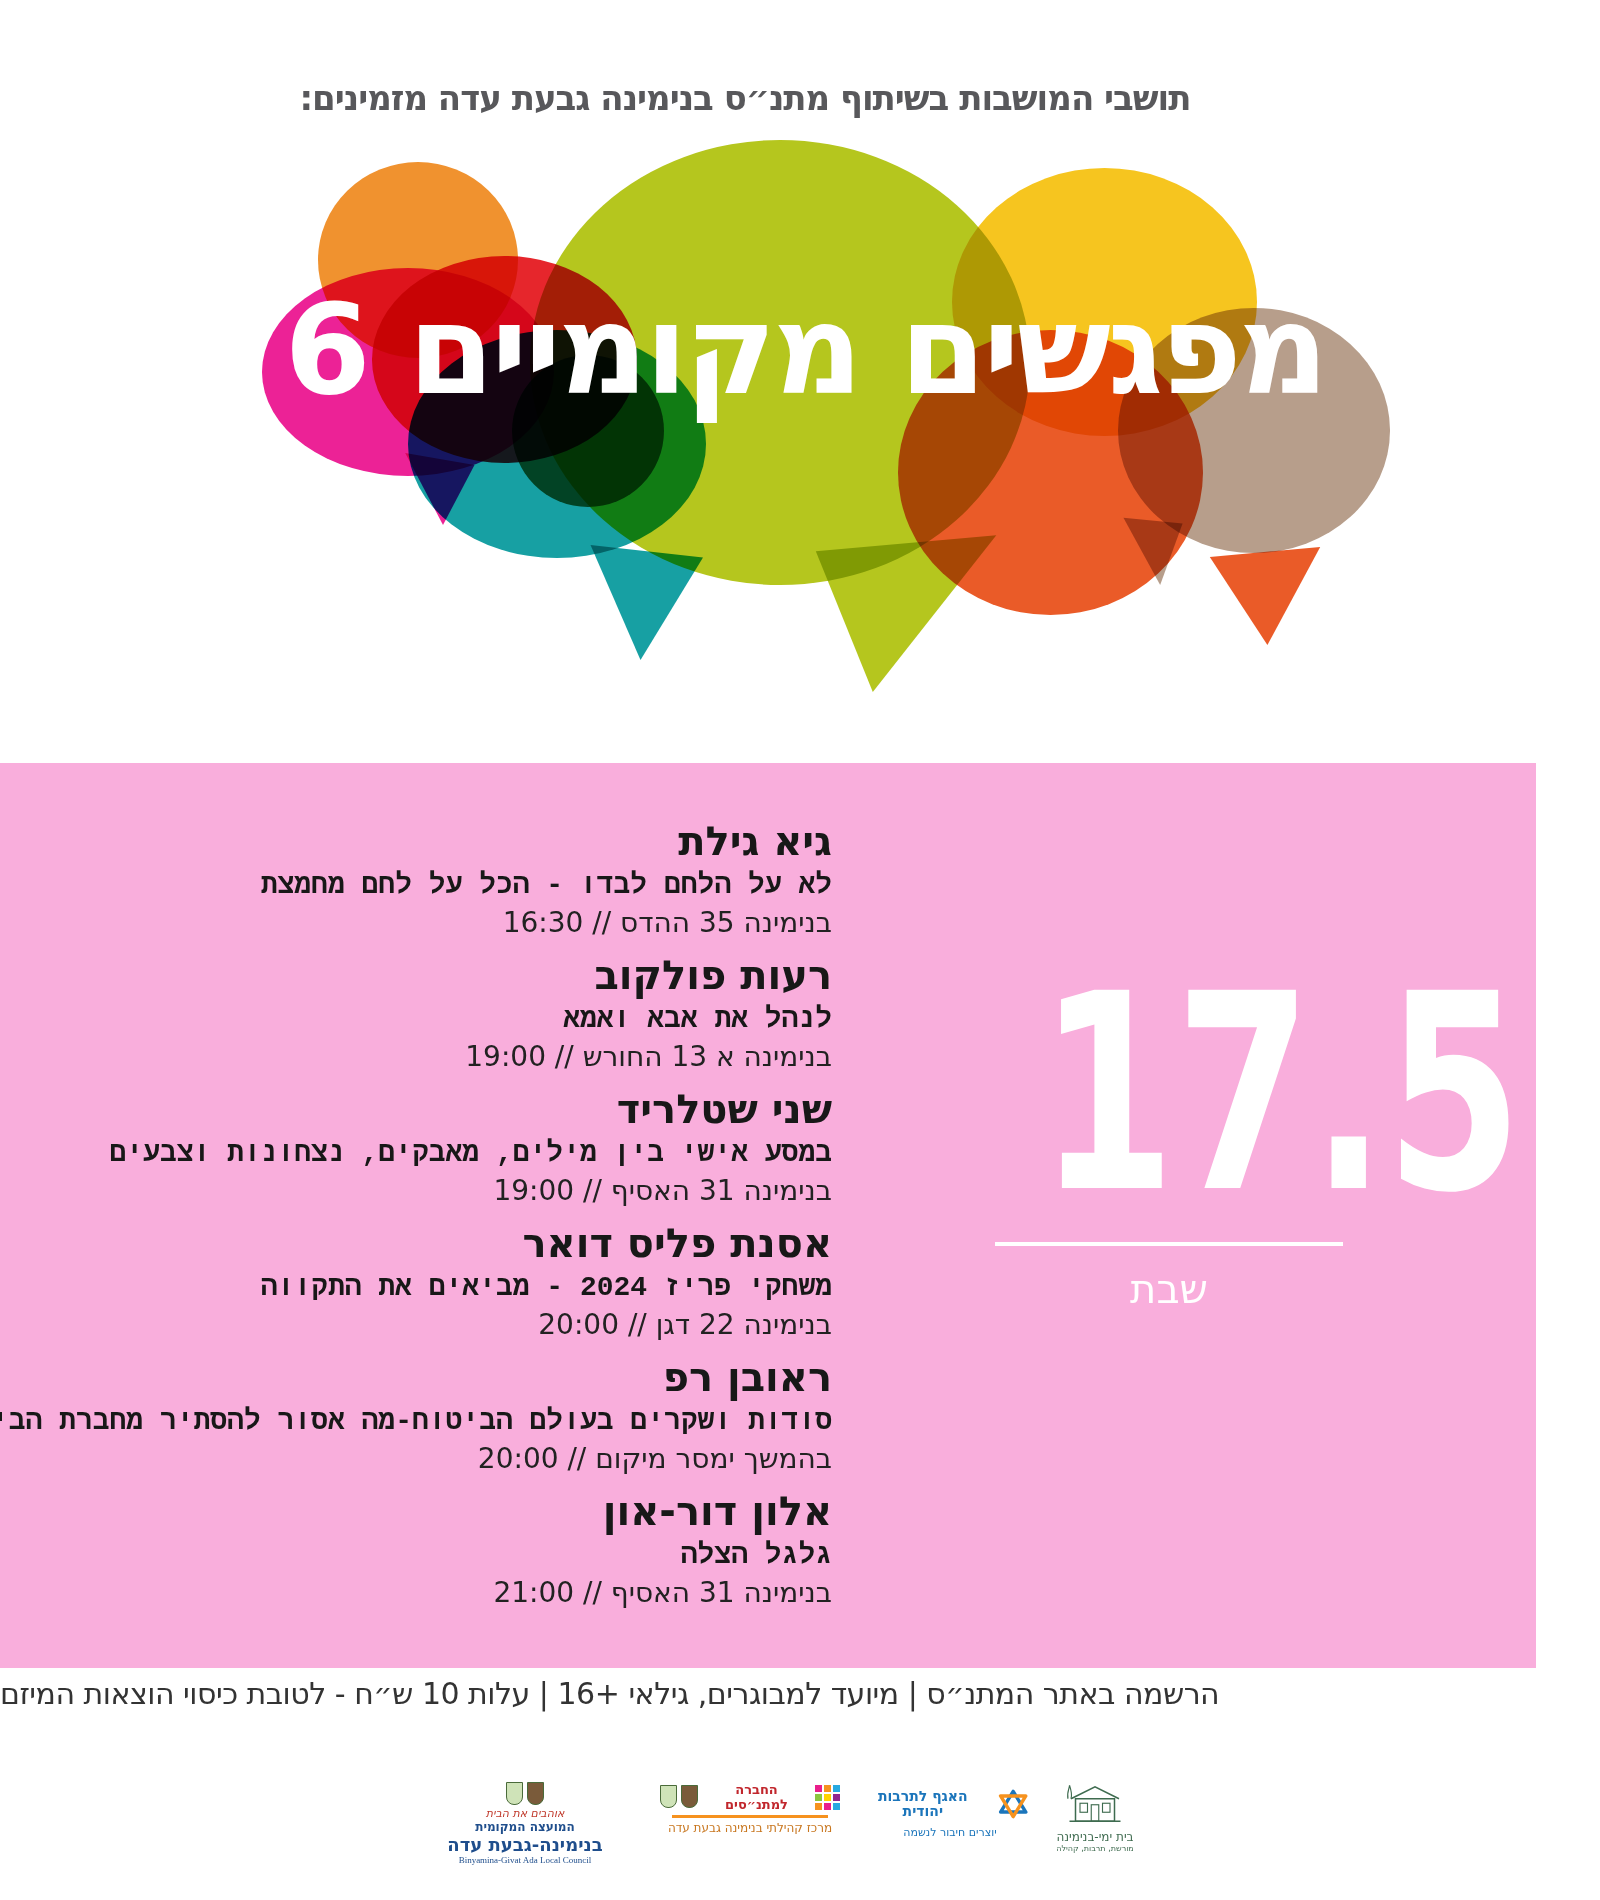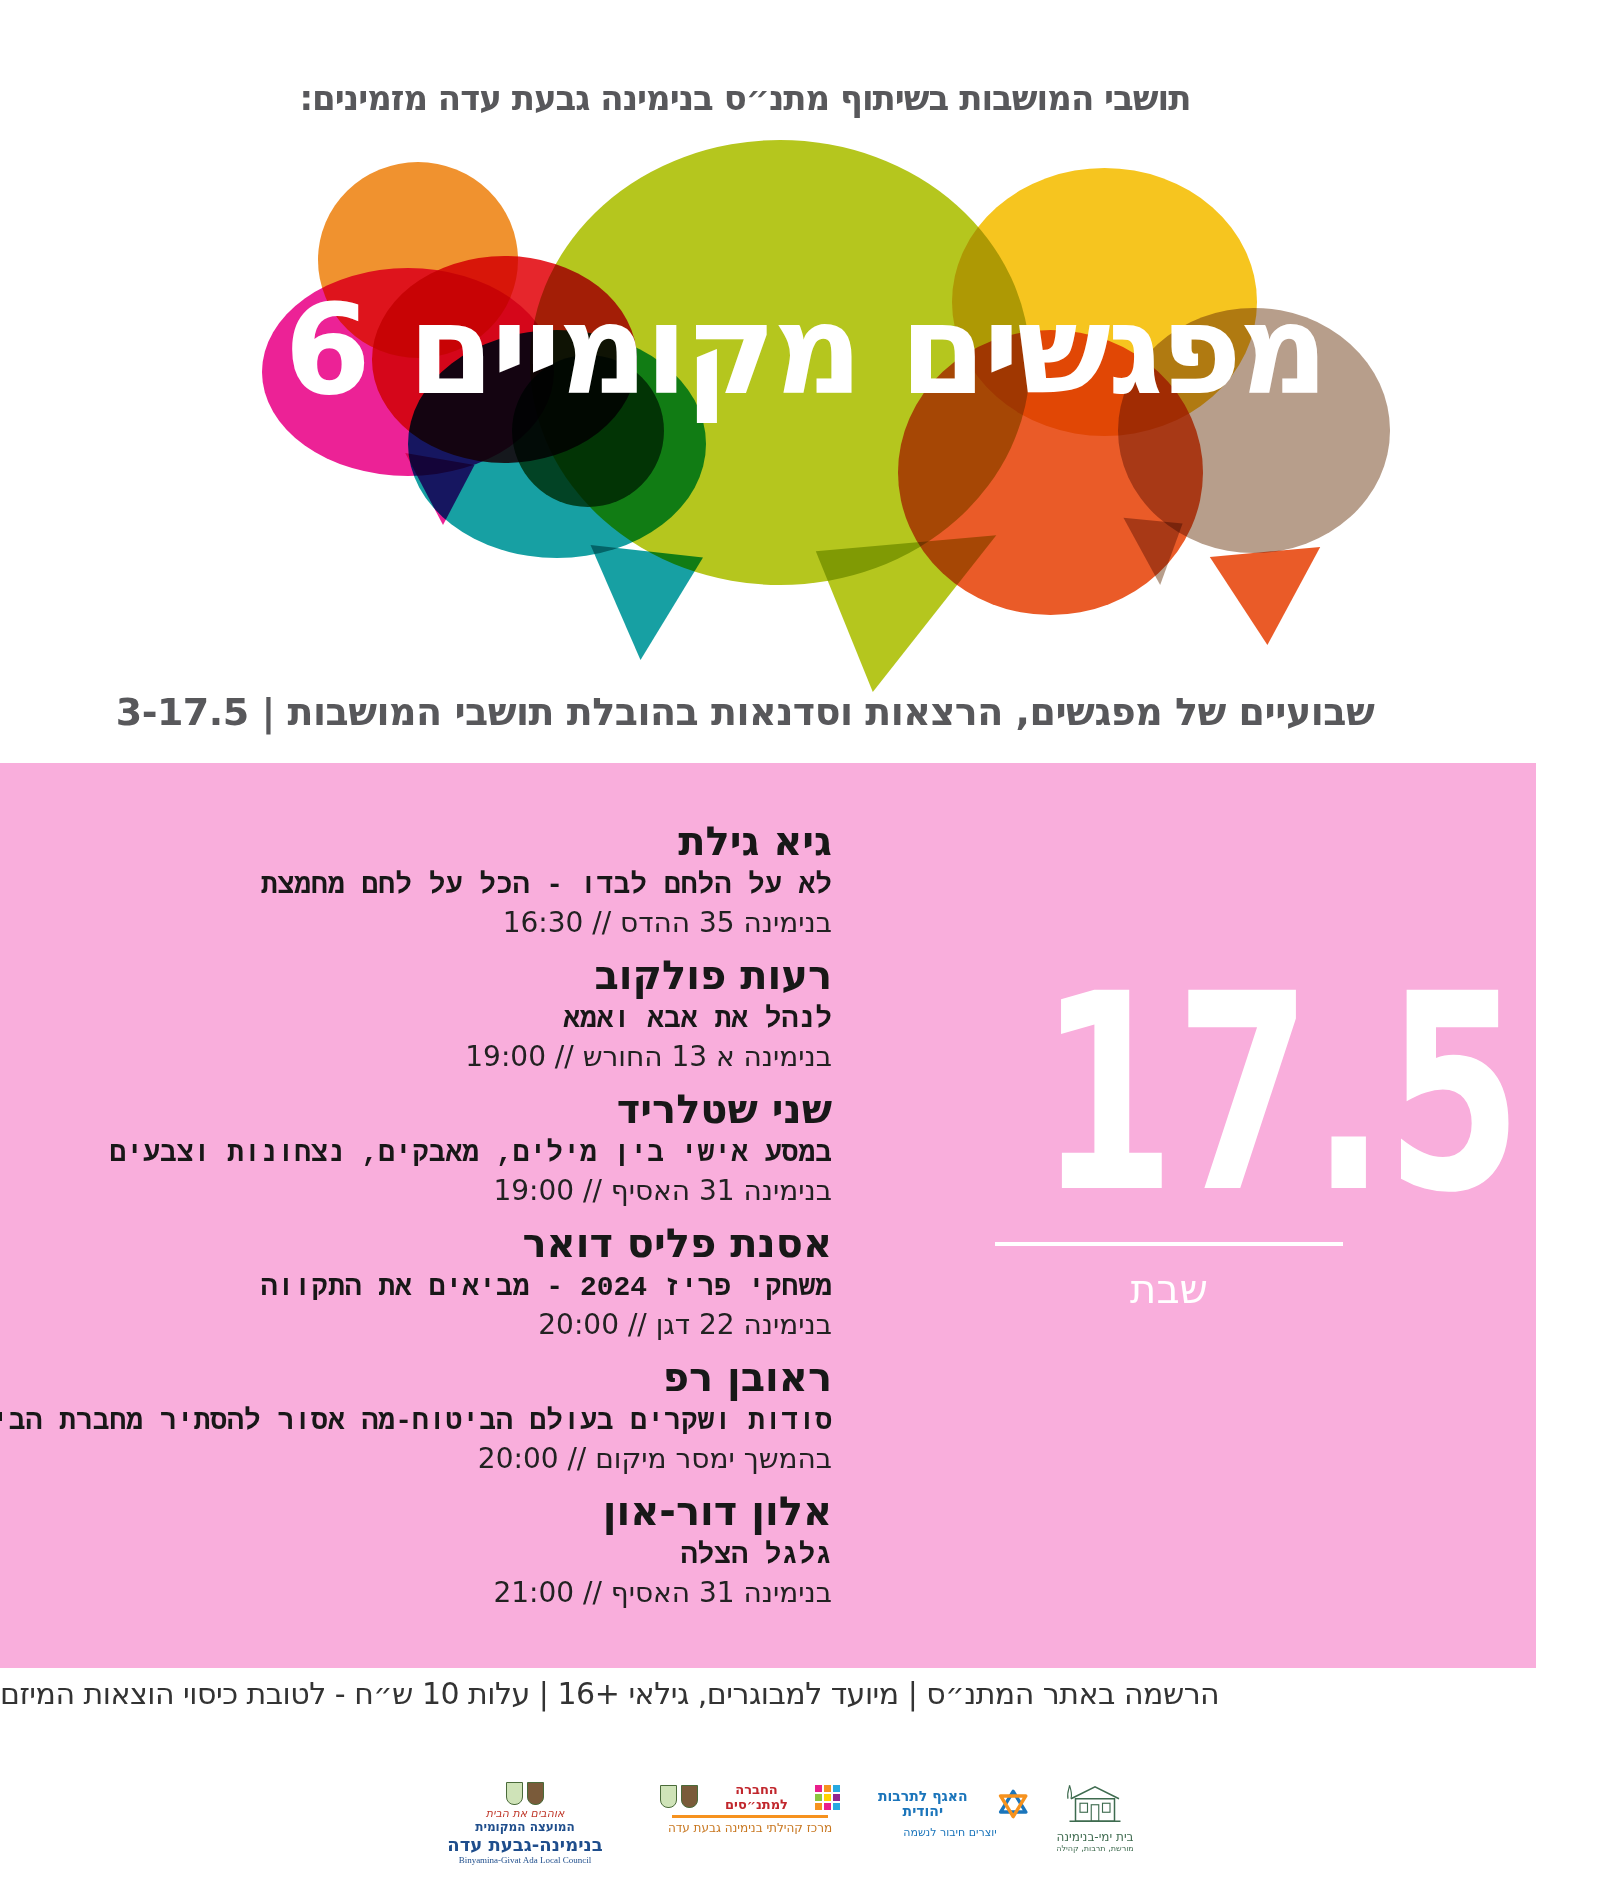--- a/index.html
+++ b/index.html
@@ -94,21 +94,20 @@
     <div class="tail t-teal" style="background-color: rgb(23, 160, 163);"></div>
     <div class="bubble b-dgreen" style="background-color: rgb(16, 107, 57);"></div>
     <div class="bubble b-verm" style="background-color: rgb(234, 91, 40);"></div>
     <div class="tail t-verm" style="background-color: rgb(234, 91, 40);"></div>
     <div class="bubble b-tan" style="background-color: rgb(183, 158, 139);"></div>
     <div class="tail t-tan" style="background-color: rgb(183, 158, 139);"></div>
   </div>
 
   <div class="big-title">מפגשים מקומיים 6</div>
 
-  <div class="subtitle">שבועיים של מפגשים, הרצאות וסדנאות בהובלת תושבי המושבות | 3-17.5</div>
 
   <div class="pink-band" style="background-color: rgb(249, 174, 220);"></div>
 
   <div class="events">
     <div class="event">
       <div class="ev-name">גיא גילת</div>
       <div class="ev-topic">לא על הלחם לבדו - הכל על לחם מחמצת</div>
       <div class="ev-details" dir="ltr">16:30 // ההדס‎ 35 בנימינה</div>
     </div>
     <div class="event">

